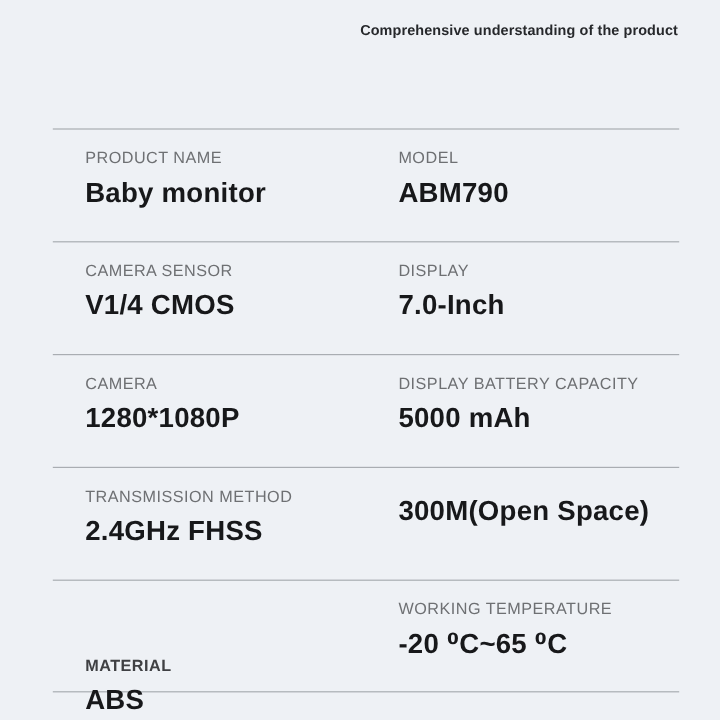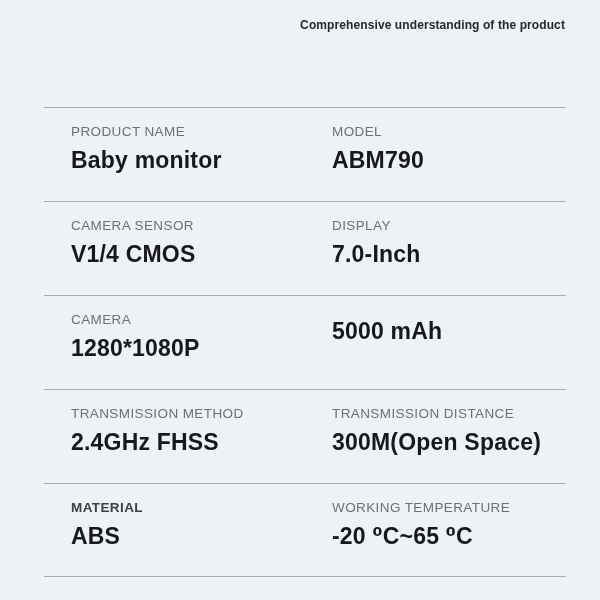--- a/index.html
+++ b/index.html
@@ -54,20 +54,21 @@
   .label{
     font-size:13.5px;
     font-weight:400;
     color:var(--label);
     letter-spacing:0.4px;
     line-height:1.25;
   }
   .label.strong{
     font-weight:700;
     color:var(--label-strong);
+    margin-top:47px;
   }
   .value{
     margin-top:6px;
     font-size:23px;
     font-weight:700;
     color:var(--value);
     letter-spacing:0.2px;
     line-height:1.2;
   }
 </style>
@@ -101,31 +102,31 @@
       <div class="value">7.0-Inch</div>
     </div>
   </div>
 
   <div class="spec-row">
     <div class="cell left">
       <div class="label">CAMERA</div>
       <div class="value">1280*1080P</div>
     </div>
     <div class="cell right">
+      <div class="label">DISPLAY BATTERY CAPACITY</div>
       <div class="value">5000 mAh</div>
     </div>
   </div>
 
   <div class="spec-row">
     <div class="cell left">
       <div class="label">TRANSMISSION METHOD</div>
       <div class="value">2.4GHz FHSS</div>
     </div>
     <div class="cell right">
-      <div class="label">TRANSMISSION DISTANCE</div>
       <div class="value">300M(Open Space)</div>
     </div>
   </div>
 
   <div class="spec-row">
     <div class="cell left">
       <div class="label strong">MATERIAL</div>
       <div class="value">ABS</div>
     </div>
     <div class="cell right">

